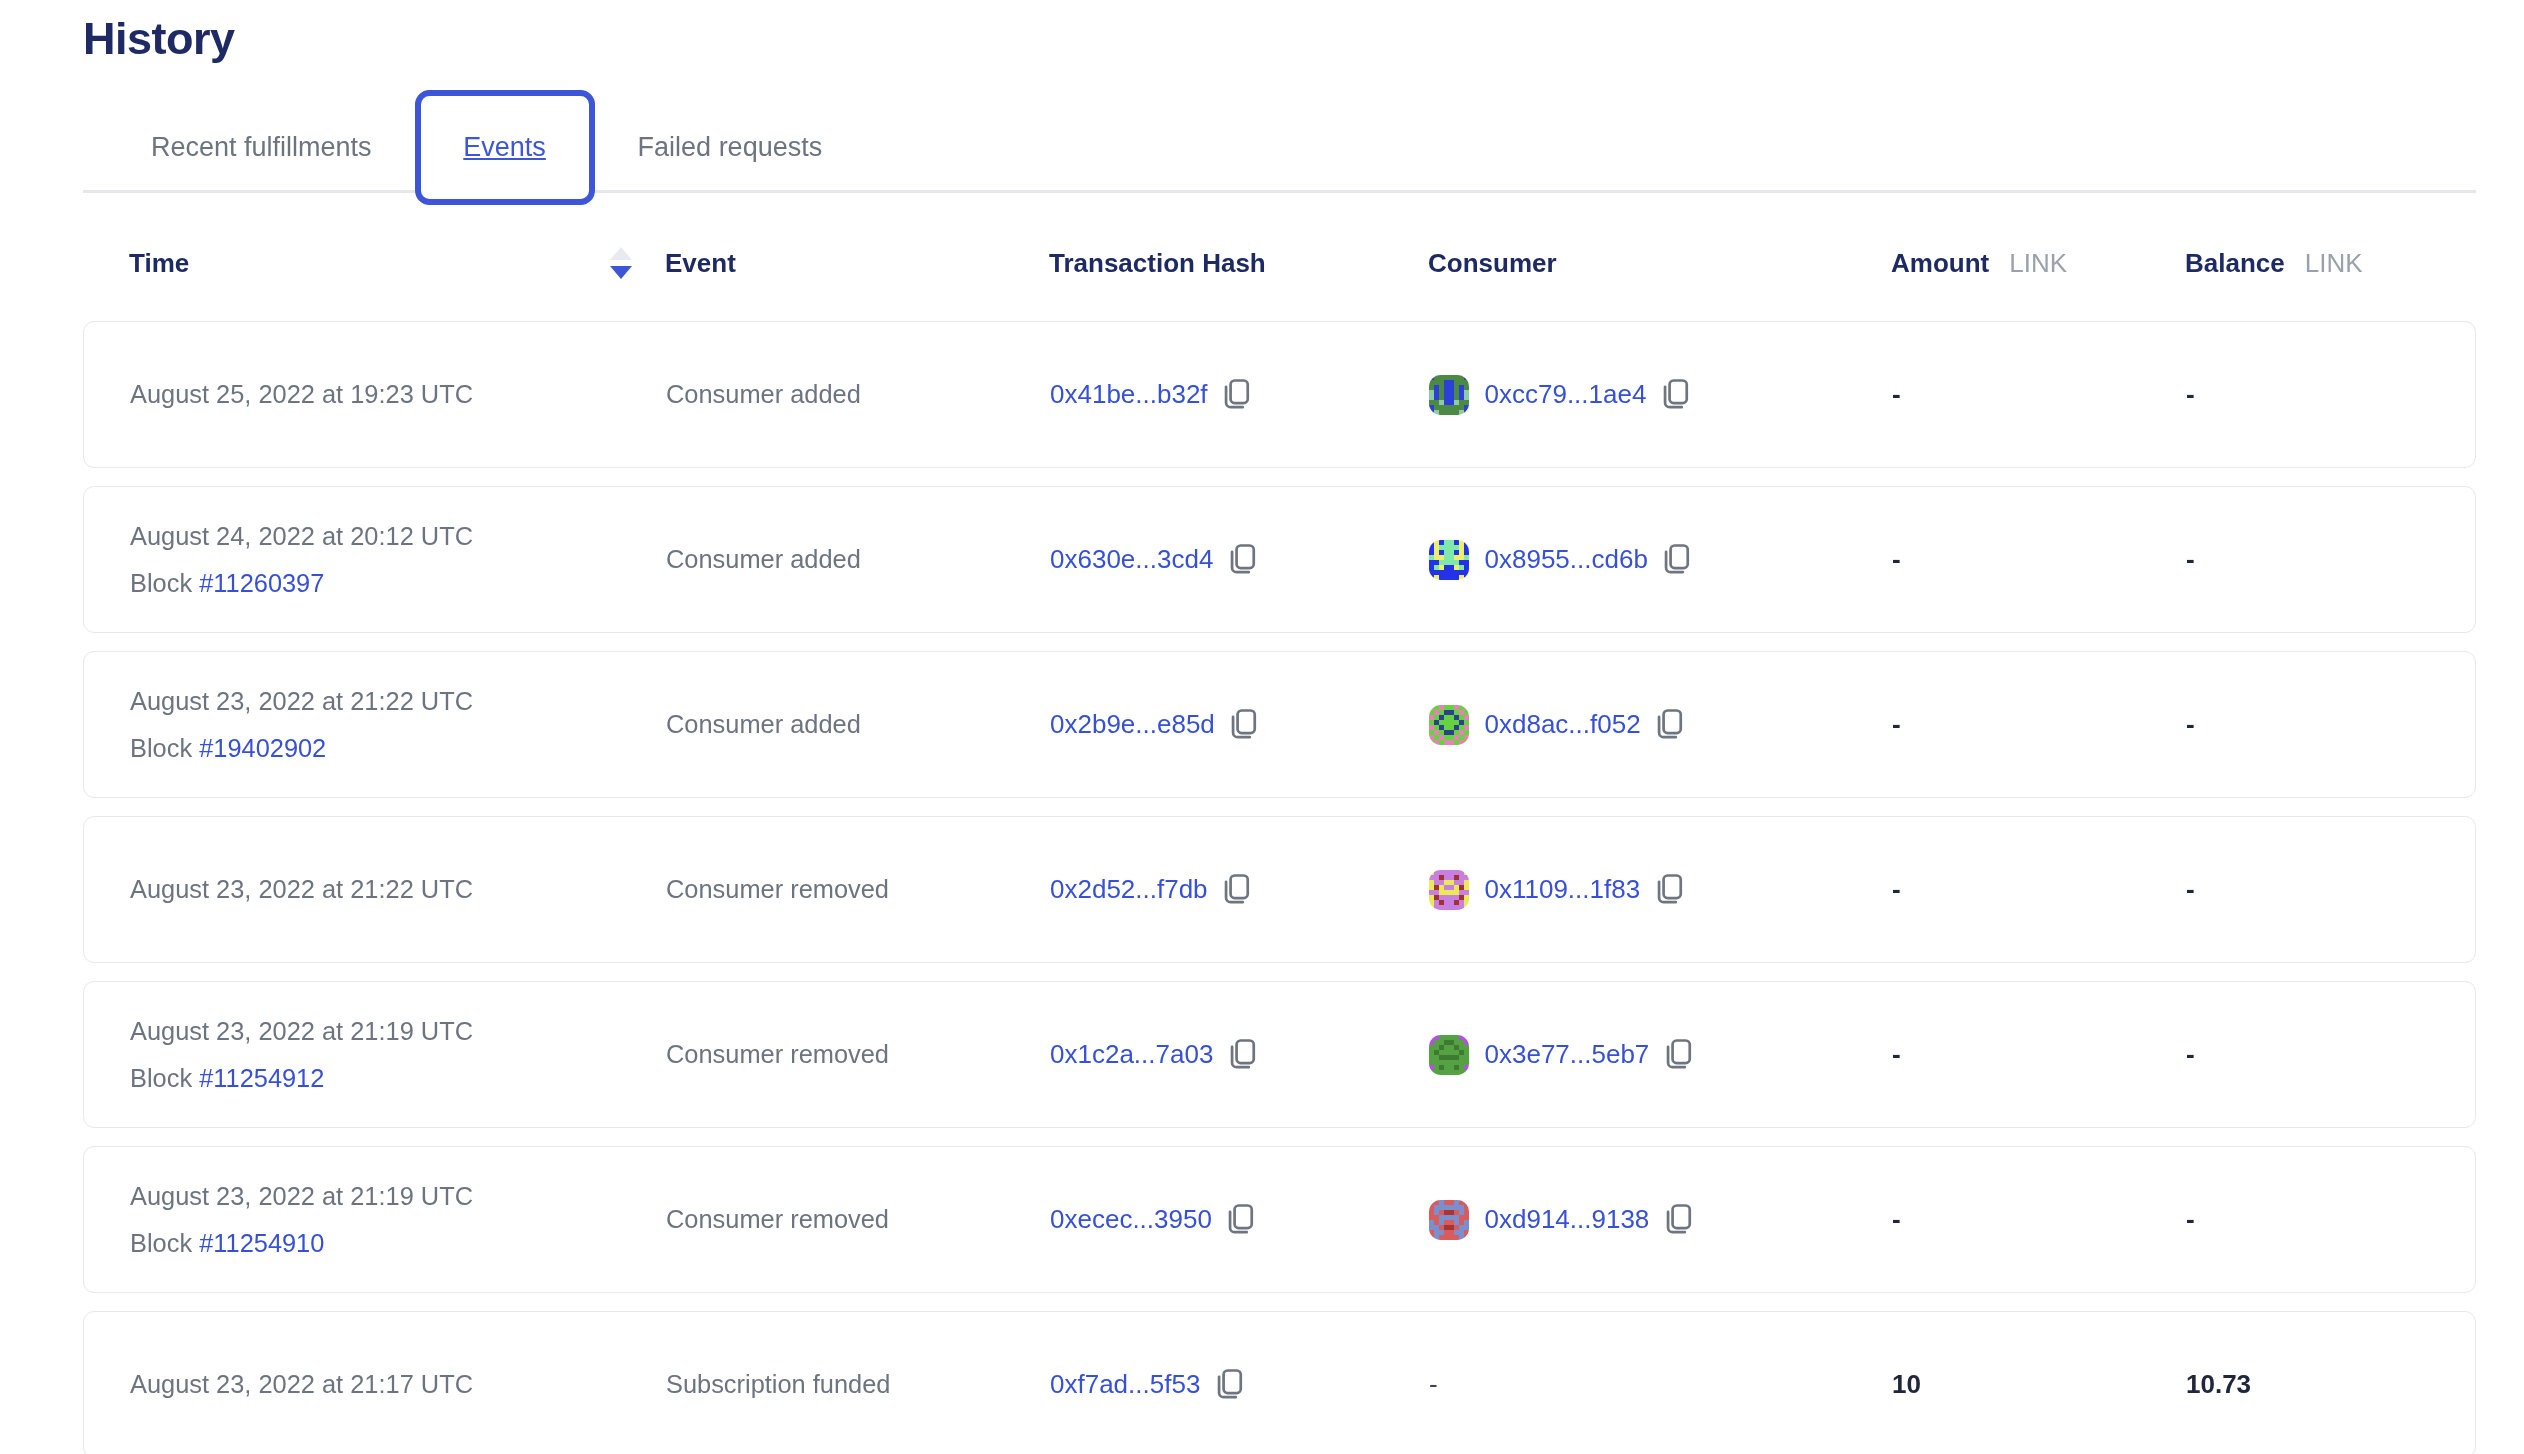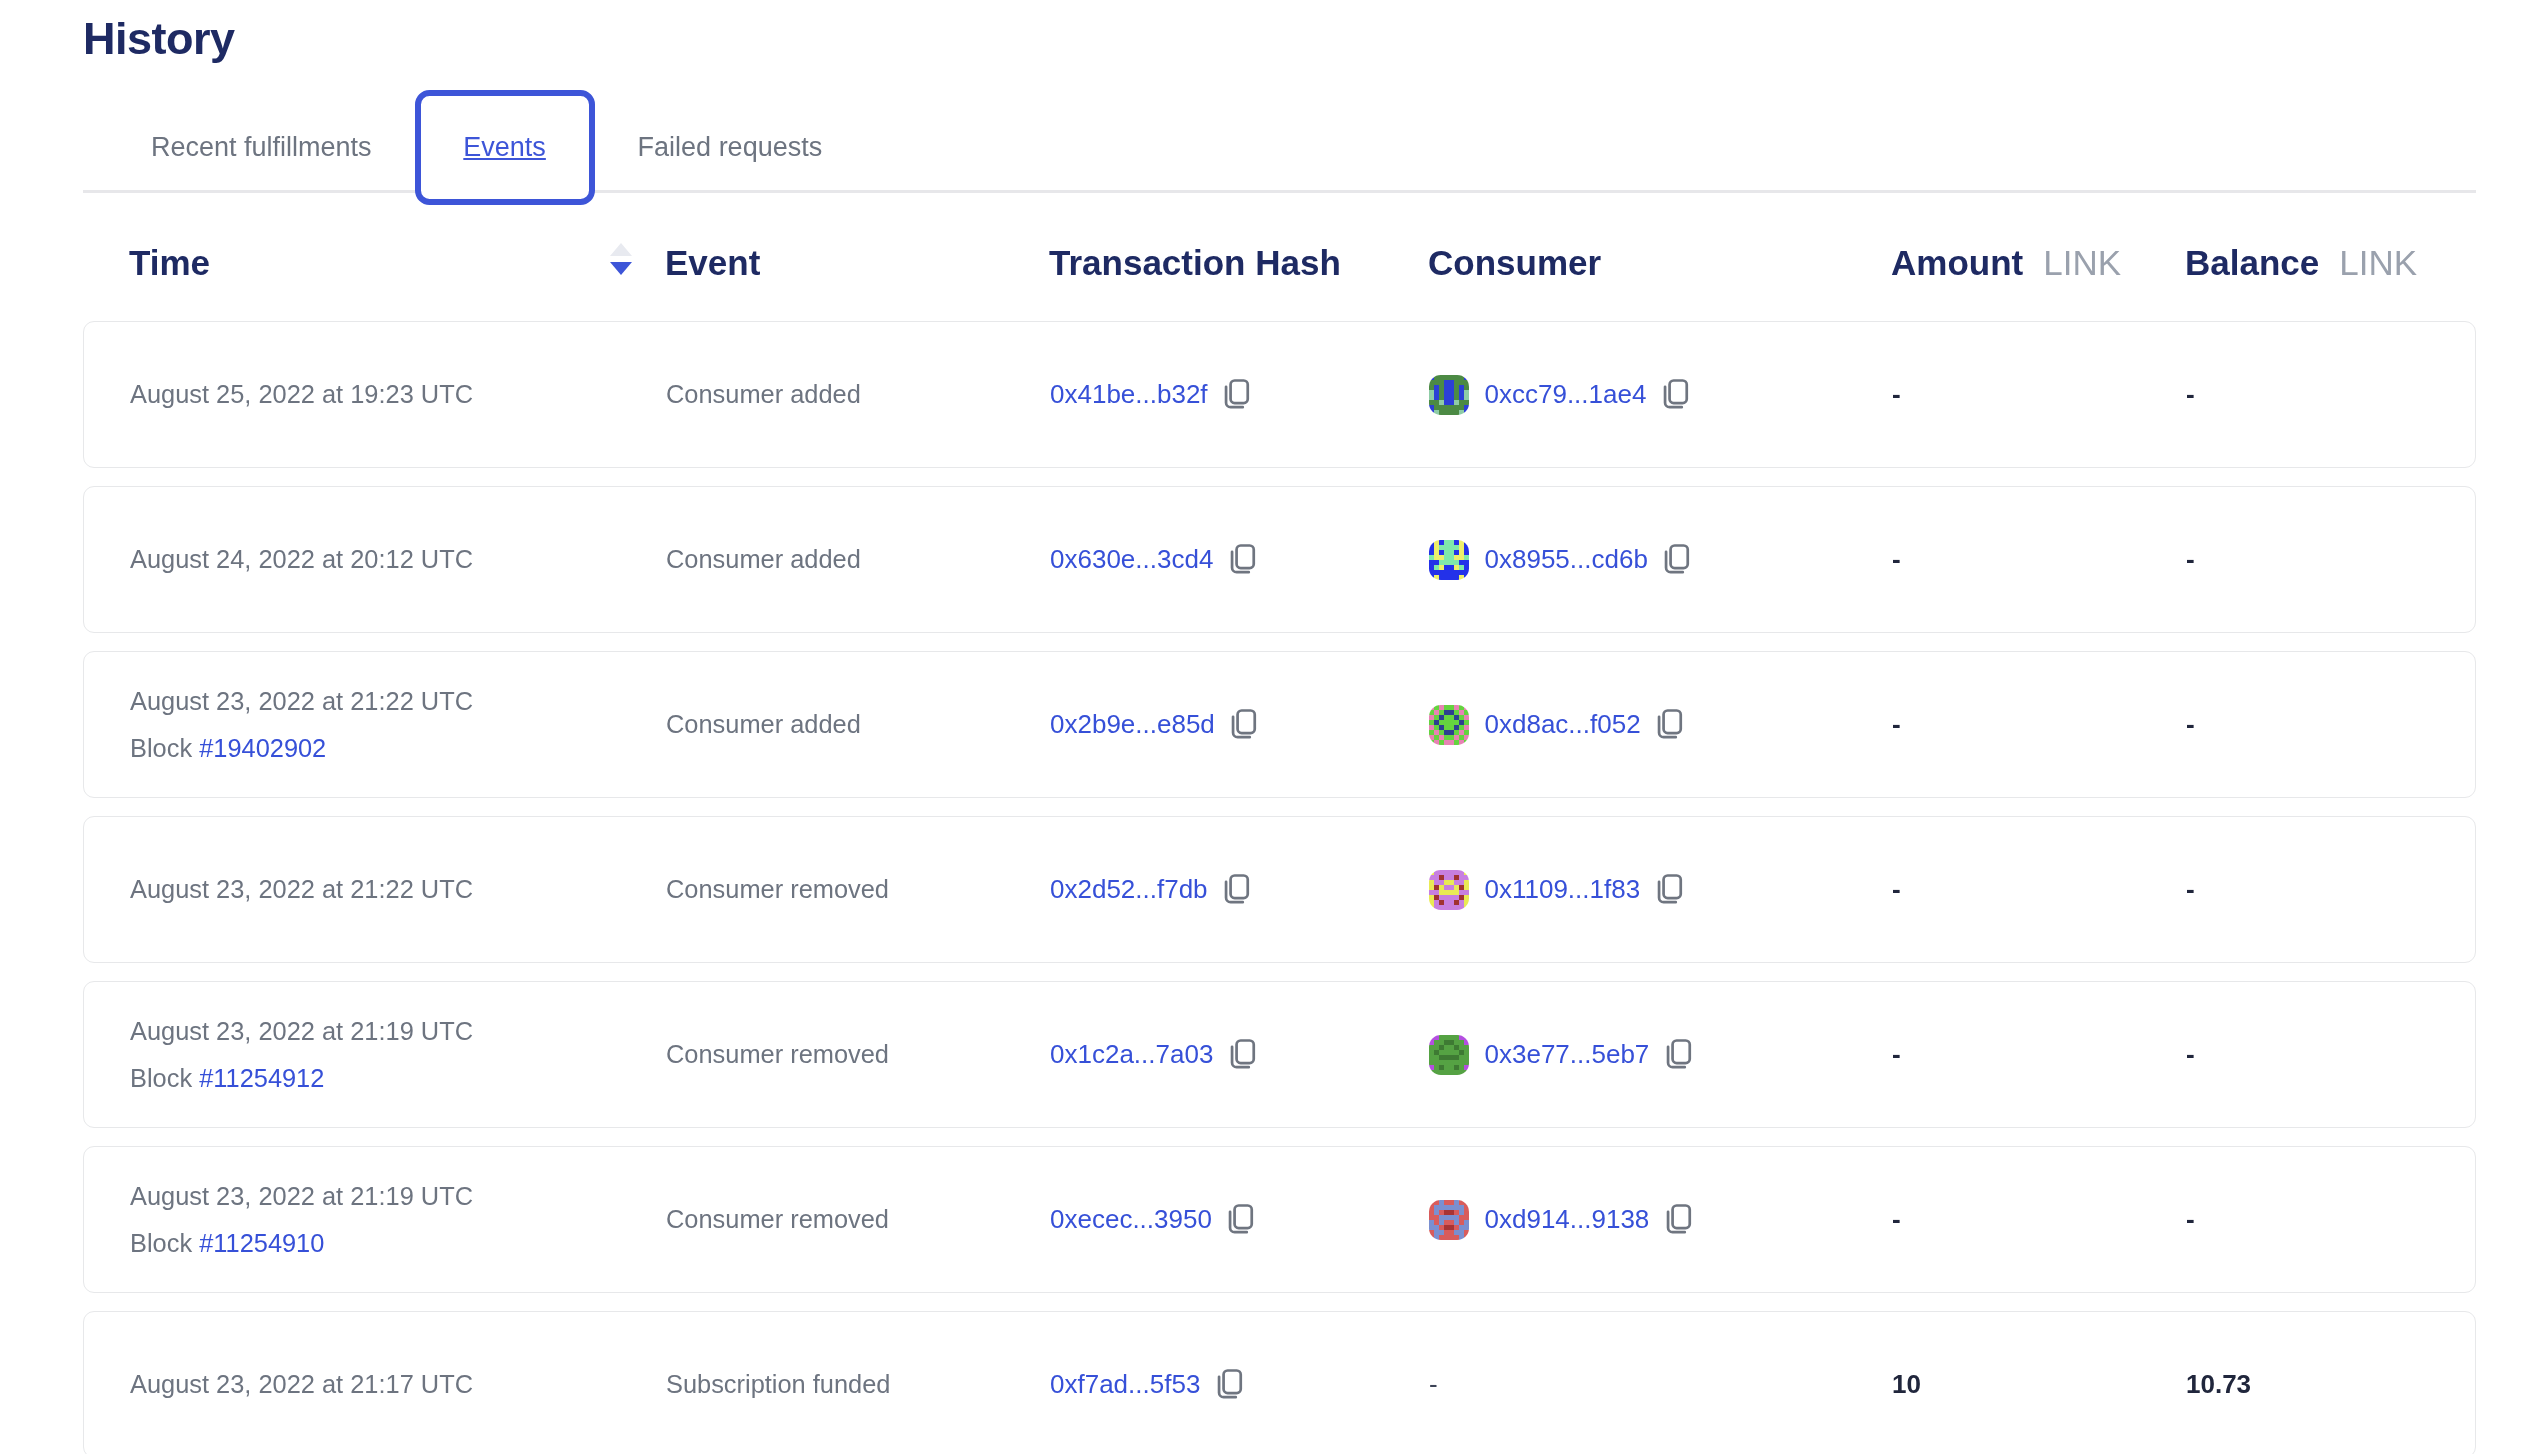--- a/index.html
+++ b/index.html
@@ -38,21 +38,21 @@
 
   
   .row-grid {
     display:grid;
     grid-template-columns:536px 384px 379px 463px 294px 1fr;
     padding-left:46px; align-items:center; width:2393px;
   }
 
   
   .table-head { height:116px; }
-  .th { font-size:35px; font-weight:700; color:#1E2A63; display:flex; align-items:flex-start; }
+  .th { font-size:26px; font-weight:700; color:#1E2A63; display:flex; align-items:center; }
   .th .unit { font-weight:400; color:#9AA1AD; margin-left:20px; }
   .th-time { justify-content:space-between; padding-right:33px; }
   .sort-icon { display:flex; flex-direction:column; align-items:center; gap:5.5px; cursor:pointer; }
   .tri-up   { width:0; height:0; border-left:11px solid transparent; border-right:11px solid transparent; border-bottom:13.6px solid #E8EAF0; }
   .tri-down { width:0; height:0; border-left:11px solid transparent; border-right:11px solid transparent; border-top:13.6px solid #3D55D8; }
 
   
   .card {
     height:147px; border:1.8px solid #E7E8EA; border-radius:11px;
     margin-bottom:18px; background:#fff;
@@ -198,20 +198,24 @@
         </svg>
       </span>
     </div>
     <div class="cell amount-cell">-</div>
     <div class="cell balance-cell">-</div>
   </div>
 
   <div class="card row-grid">
     <div class="cell time-cell">
       <div class="date">August 24, 2022 at 20:12 UTC</div>
+      <div class="block-line">
+        <span class="block-label">Block</span>
+        <a class="link">#11260397</a>
+      </div>
     </div>
     <div class="cell event-cell">Consumer added</div>
     <div class="cell hash-cell">
       <a class="link">0x630e...3cd4</a>
       <span class="copy-btn">
         <svg width="28" height="33" viewBox="0 0 31 36" fill="none">
           <rect x="9.5" y="2.5" width="19" height="25" rx="4.5" stroke="#6F7580" stroke-width="3"></rect>
           <path d="M4.5 9.5 V 27 a 5 5 0 0 0 5 5 H 23" stroke="#6F7580" stroke-width="3" stroke-linecap="round"></path>
         </svg>
       </span>

